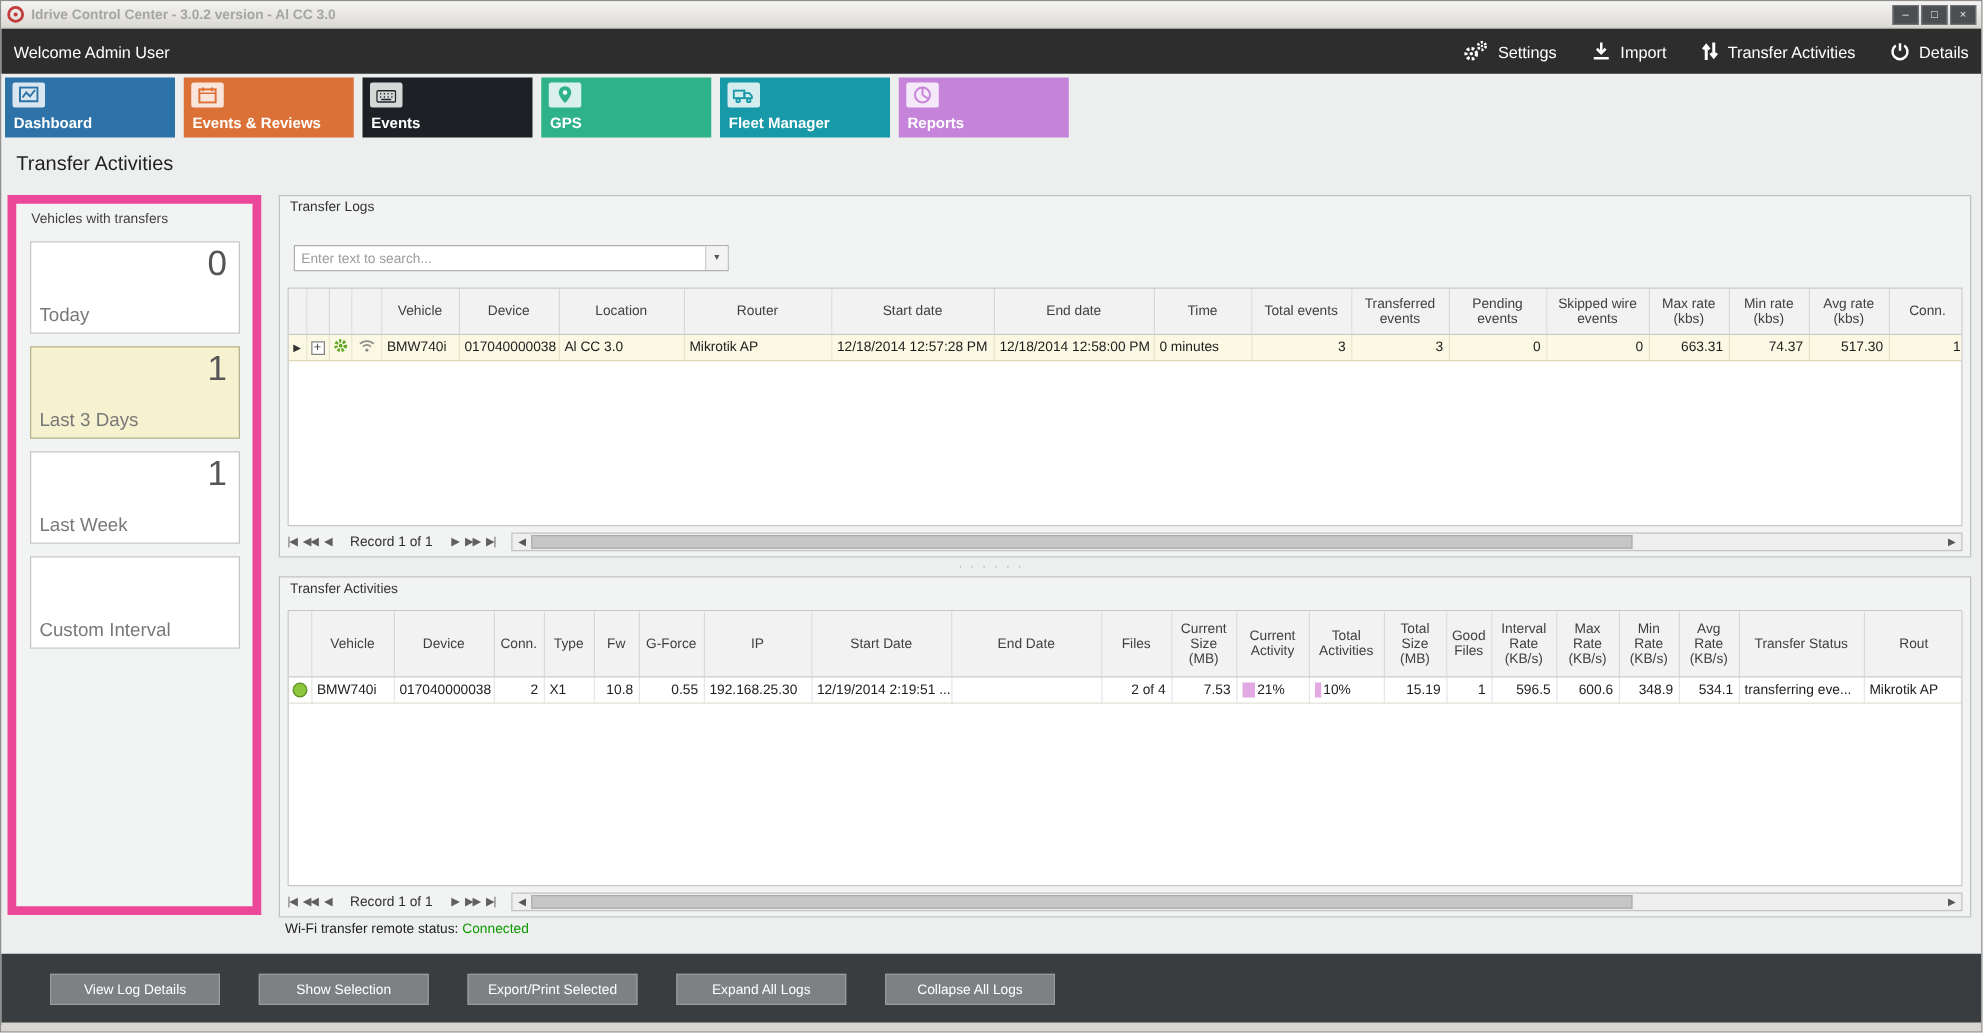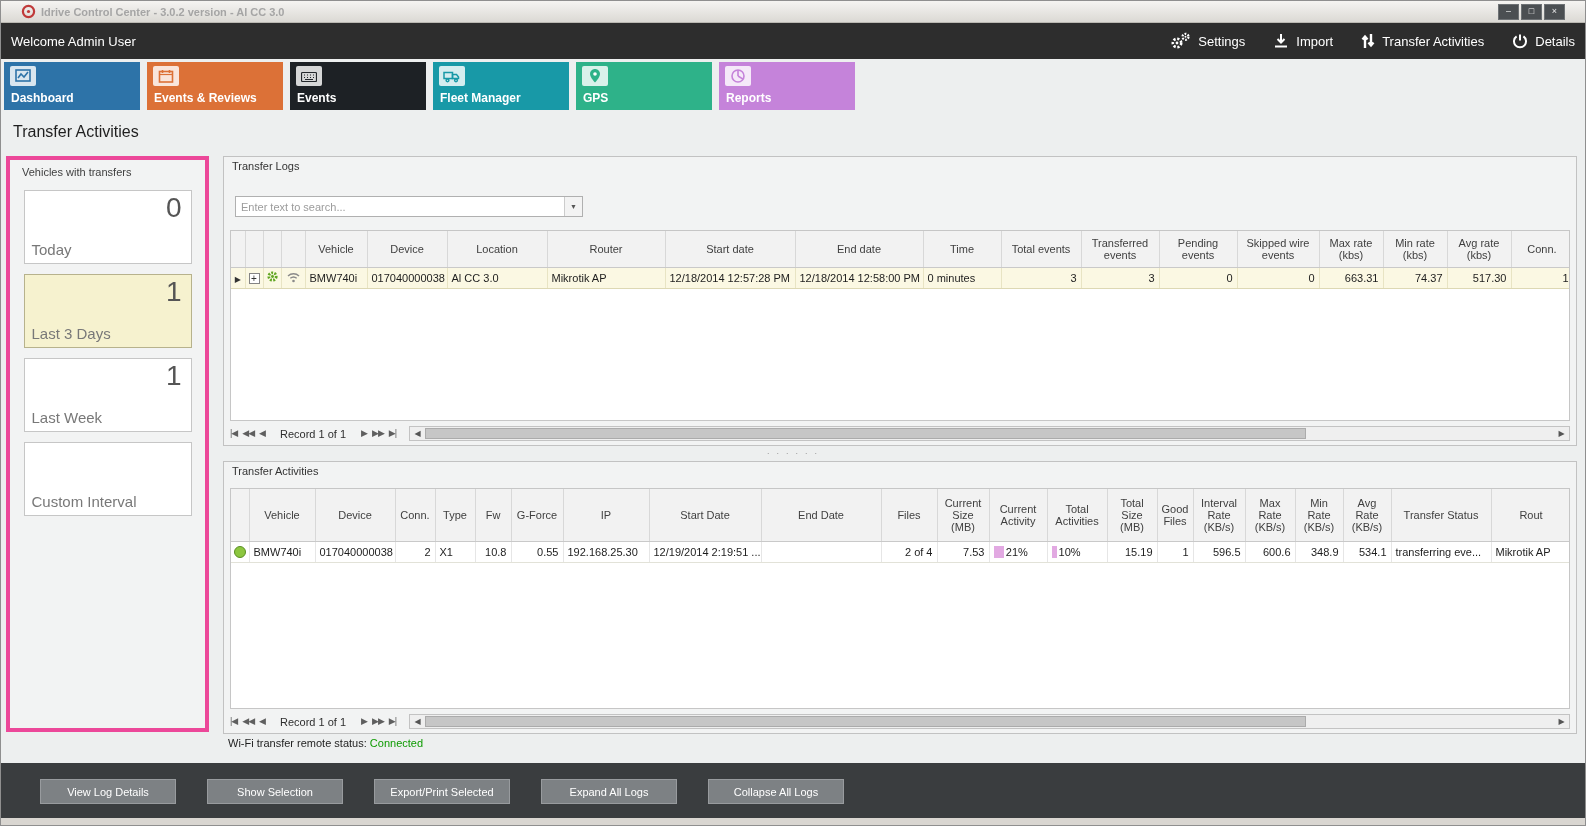--- a/index.html
+++ b/index.html
@@ -1,41 +1,41 @@
 <!DOCTYPE html>
 <html><head>
 <meta charset="utf-8">
 <style>
   *{margin:0;padding:0;box-sizing:border-box}
   html,body{width:1586px;height:826px;overflow:hidden}
   body{font-family:"Liberation Sans","DejaVu Sans",sans-serif;background:#b5b3ae}
   .window{position:relative;width:1586px;height:826px;background:#edefef;border:1px solid #8f8f8f;overflow:hidden}
 
   
-  .titlebar{position:absolute;left:0;top:0;right:0;height:22px;background:linear-gradient(#f5f4f2,#dbd9d4);border-bottom:1px solid #bab8b2;display:flex;align-items:center;padding:0 20px}
+  .titlebar{position:absolute;left:0;top:0;right:0;height:22px;background:linear-gradient(#f5f4f2,#dbd9d4);border-bottom:1px solid #bab8b2;display:flex;align-items:center;padding:0 4px}
   .app-icon{width:15px;height:15px;margin-right:5px;flex:none}
   .title-text{font-size:11px;font-weight:bold;color:#a5a5a5;flex:1;white-space:nowrap;overflow:hidden}
   .win-btn{width:21px;height:16px;background:#4b4f52;border:1px solid #6d7174;color:#ececec;font-size:9px;line-height:13px;text-align:center;margin-left:2px;cursor:pointer}
 
   
   .topbar{position:absolute;left:0;top:22px;right:0;height:36px;background:#2d2d2d;display:flex;align-items:center;color:#fff;padding:0 10px}
   .welcome{font-size:13px}
   .topbar-actions{margin-left:auto;display:flex;align-items:center;gap:28px}
   .tb-action{display:flex;align-items:center;gap:7px;font-size:13px;cursor:pointer;white-space:nowrap}
 
   
   .tiles{position:absolute;left:3px;top:61px;display:flex;gap:7px}
   .tile{width:136px;height:48px;position:relative;color:#fff;cursor:pointer}
   .tile .chip{position:absolute;left:6px;top:4px;width:26px;height:20px;background:rgba(255,255,255,.82);border-radius:2px;display:flex;align-items:center;justify-content:center}
   .tile .lbl{position:absolute;left:7px;bottom:5px;font-size:12px;font-weight:bold;white-space:nowrap}
 
   .page-title{position:absolute;left:12px;top:122px;font-size:16px;color:#1f1f1f}
 
   
-  .sidebar{position:absolute;left:5px;top:155px;width:203px;height:576px;background:#f2f3f3;border:4px solid #ec4899;padding:4px 8px}
+  .sidebar{position:absolute;left:5px;top:155px;width:203px;height:576px;background:#f2f3f3;border:7px solid #ec4899;padding:4px 8px}
   .sidebar-title{font-size:11px;color:#3f3f3f;margin:2px 0 12px 4px}
   .card{width:168px;height:74px;background:#fff;border:1px solid #c6c6c6;margin:0 auto 10px;position:relative;cursor:pointer}
   .card.sel{background:#f6f2cf;border-color:#b7b28c}
   .card .num{position:absolute;right:9px;top:1px;font-size:28px;color:#555}
   .card .clbl{position:absolute;left:7px;bottom:5px;font-size:15px;font-weight:normal;color:#787878}
 
   
   .group{position:absolute;left:222px;width:1354px;background:#f2f3f3;border:1px solid #c2c2c2}
   .group-title{position:absolute;left:8px;top:3px;font-size:11px;color:#333}
   #logs-group{top:155px;height:290px}
@@ -175,41 +175,41 @@
       <span class="chip">
         <svg width="16" height="14" viewBox="0 0 16 14">
             <g stroke="#23272b" fill="none">
               <rect x="0.5" y="3.5" width="15" height="9" rx="1" stroke-width="1.2"></rect>
               <path d="M3 6h1M6 6h1M9 6h1M12 6h1M3 8.5h1M6 8.5h1M9 8.5h1M12 8.5h1M4 10.5h8" stroke-width="1.2"></path>
             </g>
           </svg>
       </span>
       <span class="lbl">Events</span>
     </div>
+    <div class="tile" style="background: rgb(46, 178, 137);">
+      <span class="chip">
+        <svg width="16" height="16" viewBox="0 0 16 16">
+            <path d="M8 1C5.2 1 3 3.2 3 6c0 3.4 5 8.5 5 8.5S13 9.4 13 6c0-2.8-2.2-5-5-5z" fill="#2eb289"></path>
+            <circle cx="8" cy="6" r="1.8" fill="#fff"></circle>
+          </svg>
+      </span>
+      <span class="lbl">GPS</span>
+    </div>
     <div class="tile" style="background: rgb(24, 153, 167);">
       <span class="chip">
         <svg width="18" height="14" viewBox="0 0 18 14">
             <g stroke="#1899a7" fill="none" stroke-width="1.5">
               <rect x="1" y="3.5" width="8.5" height="6"></rect>
               <path d="M9.5 5.5h4l2 2.5v1.5h-6z"></path>
               <circle cx="4.5" cy="11.3" r="1.4"></circle>
               <circle cx="13" cy="11.3" r="1.4"></circle>
             </g>
           </svg>
       </span>
       <span class="lbl">Fleet Manager</span>
-    </div>
-    <div class="tile" style="background: rgb(46, 178, 137);">
-      <span class="chip">
-        <svg width="16" height="16" viewBox="0 0 16 16">
-            <path d="M8 1C5.2 1 3 3.2 3 6c0 3.4 5 8.5 5 8.5S13 9.4 13 6c0-2.8-2.2-5-5-5z" fill="#2eb289"></path>
-            <circle cx="8" cy="6" r="1.8" fill="#fff"></circle>
-          </svg>
-      </span>
-      <span class="lbl">GPS</span>
     </div>
     <div class="tile" style="background: rgb(197, 131, 218);">
       <span class="chip">
         <svg width="16" height="16" viewBox="0 0 16 16">
             <g stroke="#c583da" fill="none" stroke-width="1.6">
               <circle cx="8" cy="8" r="6"></circle>
               <path d="M8 8V2M8 8l5 3.2"></path>
             </g>
           </svg>
       </span>

